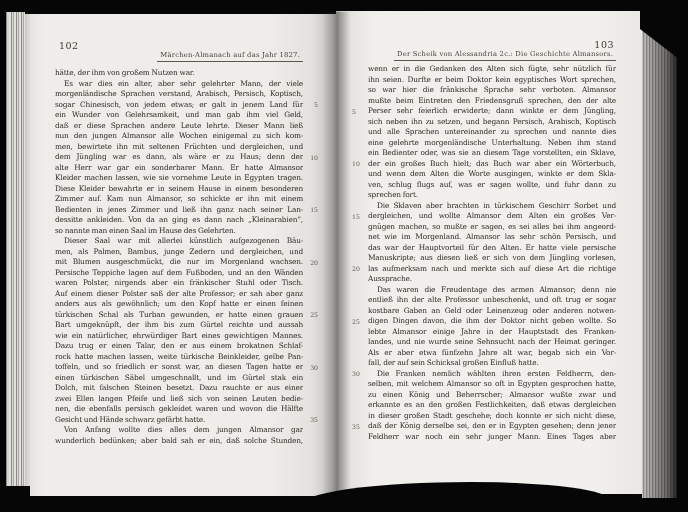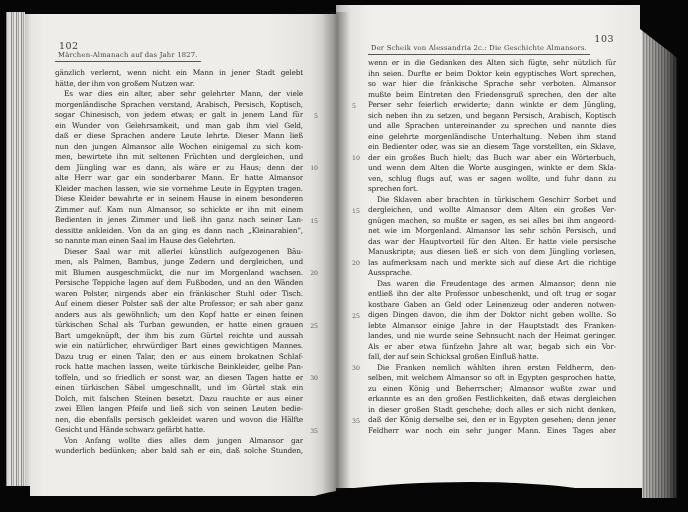--- a/index.html
+++ b/index.html
@@ -23,21 +23,21 @@
         #e2e0dc 3.5px,#e2e0dc 5px);
   }
 
   .page{position:absolute;color:#2e2b26;}
   .page-left{
     left:25px;top:14px;width:311px;height:482px;
     background:linear-gradient(90deg,#c9c7c3 0,#e7e5e1 2%,#efedе9 6%,#efede9 78%,#e4e2de 92%,#c2c0bc 99%,#b0aeaa 100%);
     background:linear-gradient(90deg,#c9c7c3 0,#e7e5e1 2%,#efede9 6%,#efede9 78%,#e4e2de 92%,#c2c0bc 99%,#b0aeaa 100%);
   }
   .page-right{
-    left:336px;top:5px;width:306px;height:483px;
+    left:336px;top:11px;width:306px;height:483px;
     background:linear-gradient(90deg,#a8a6a2 0,#c8c6c2 1.5%,#e6e4e0 5%,#f1efeb 12%,#f2f0ec 85%,#e9e7e3 100%);
   }
   .gutter-shadow{
     position:absolute;left:322px;top:12px;width:28px;height:484px;
     background:linear-gradient(90deg,rgba(40,38,35,0) 0%,rgba(40,38,35,.28) 48%,rgba(40,38,35,.34) 55%,rgba(40,38,35,0) 100%);
     pointer-events:none;
   }
 
   
   .fore-edge{
@@ -64,21 +64,21 @@
 
   
   .page-header{position:relative;height:14px;}
   .page-left .page-header{margin-top:28px;}
   .page-right .page-header{margin-top:30px;}
   .pagenum{
     position:absolute;top:-2px;font-size:9.5px;letter-spacing:.5px;color:#3b3833;
   }
   .pagenum-left{left:34px;}
   .pagenum-right{right:28px;}
-  .header-title-wrap{text-align:left;}
+  .header-title-wrap{text-align:right;}
   .page-left .header-title-wrap{margin-left:30px;width:248px;}
   .page-right .header-title-wrap{margin-left:32px;width:248px;}
   .header-title{
     display:inline-block;font-size:6.8px;letter-spacing:.2px;color:#44413c;
     border-bottom:1px solid #5a5751;padding:0 3px 1.5px 3px;white-space:nowrap;
   }
 
   
   .text-block{position:relative;}
   .page-left .text-block{margin:12px 0 0 30px;width:248px;}
@@ -106,23 +106,20 @@
   <div class="left-stripes"></div>
 
   <div class="page page-left">
     <div class="page-header">
       <span class="pagenum pagenum-left">102</span>
       <div class="header-title-wrap">
         <span class="header-title">Märchen-Almanach auf das Jahr 1827.</span>
       </div>
     </div>
     <div class="text-block">
-        <div class="line">
-          <span class="ltext">gänzlich verlernt, wenn nicht ein Mann in jener Stadt gelebt</span>
-        </div>
         <div class="line end">
           <span class="ltext">hätte, der ihm von großem Nutzen war.</span>
         </div>
         <div class="line indent">
           <span class="ltext">Es war dies ein alter, aber sehr gelehrter Mann, der viele</span>
         </div>
         <div class="line">
           <span class="ltext">morgenländische Sprachen verstand, Arabisch, Persisch, Koptisch,</span>
         </div>
         <div class="line">
@@ -341,21 +338,21 @@
         <div class="line">
           <span class="ltext">selben, mit welchem Almansor so oft in Egypten gesprochen hatte,</span>
         </div>
         <div class="line">
           <span class="ltext">zu einen König und Beherrscher; Almansor wußte zwar und</span>
         </div>
         <div class="line">
           <span class="ltext">erkannte es an den großen Festlichkeiten, daß etwas dergleichen</span>
         </div>
         <div class="line">
-          <span class="ltext">in dieser großen Stadt geschehe; doch alles er sich nicht denken,</span>
+          <span class="ltext">in dieser großen Stadt geschehe; doch konnte er sich nicht diese,</span>
         </div>
         <div class="line">
           <span class="ltext">daß der König derselbe sei, den er in Egypten gesehen; denn jener</span>
           <span class="lnum num-left">35</span>
         </div>
         <div class="line">
           <span class="ltext">Feldherr war noch ein sehr junger Mann. Eines Tages aber</span>
         </div>
       </div>
   </div>

